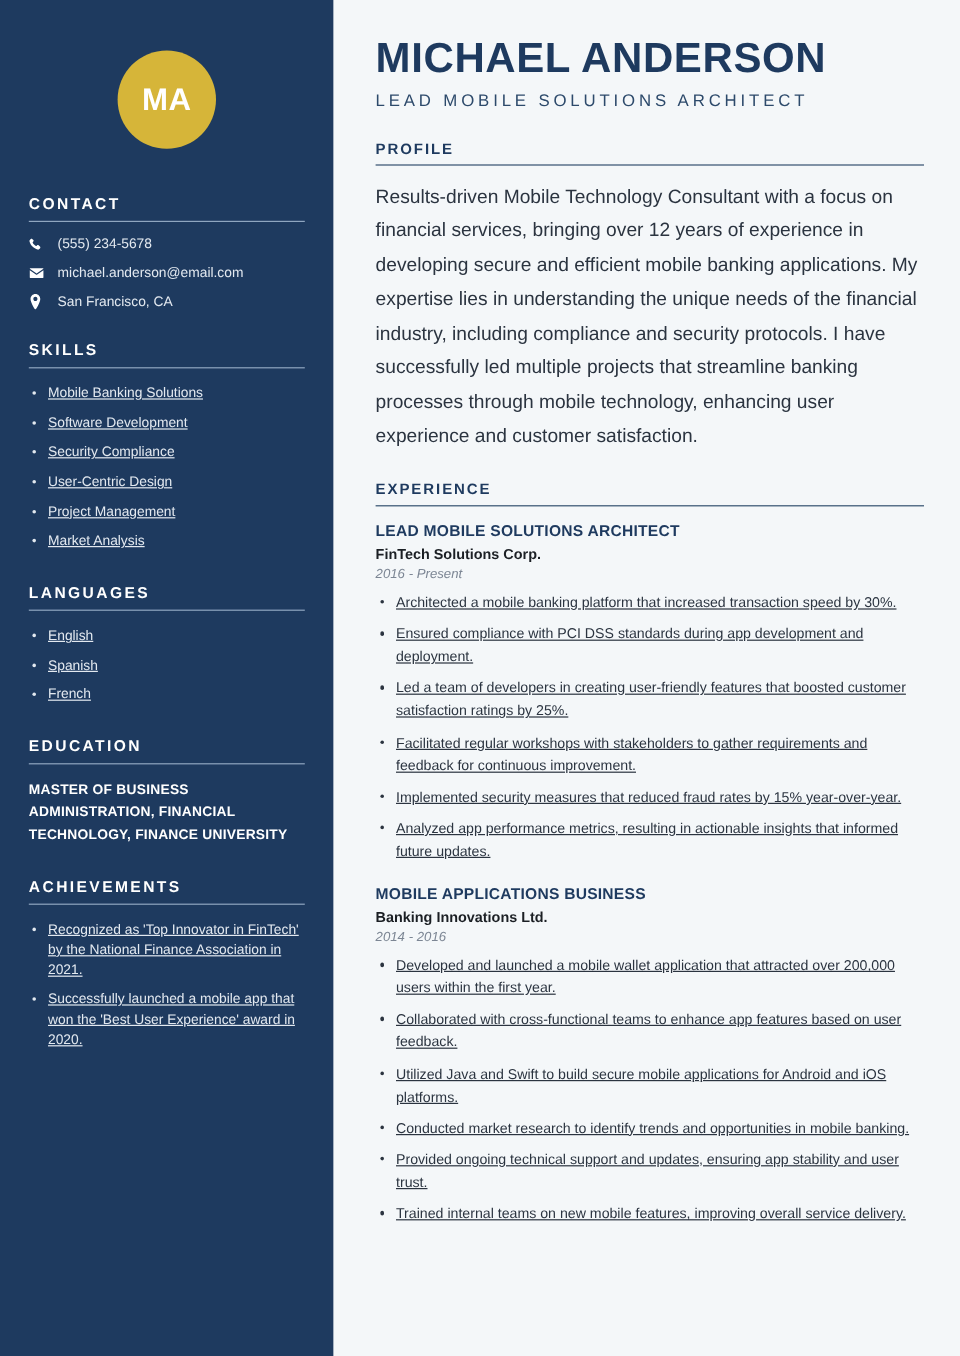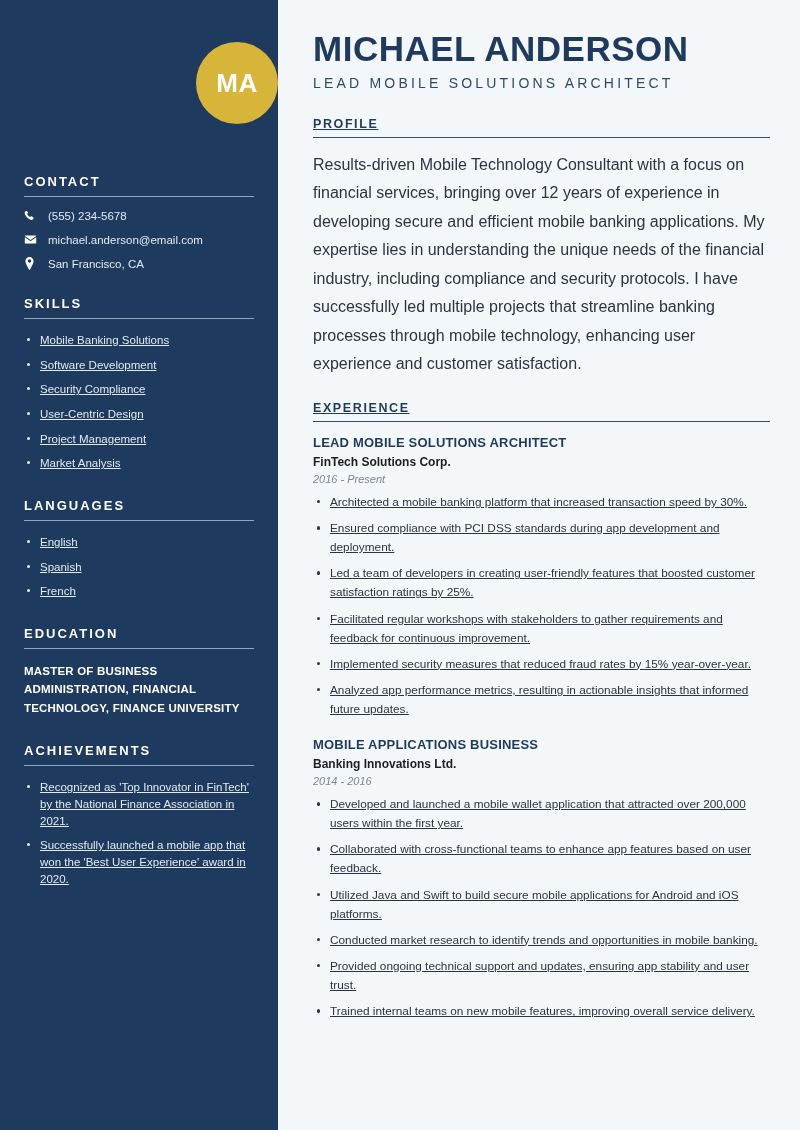--- a/index.html
+++ b/index.html
@@ -26,21 +26,21 @@
   .sidebar {
     width: 278px;
     min-width: 278px;
     background: #1e3a5f;
     padding: 0 0 20px 0;
     box-sizing: border-box;
     color: #ffffff;
   }
   .avatar-wrap {
     display: flex;
-    justify-content: flex-end;
+    justify-content: center;
     padding-top: 42px;
     padding-bottom: 38px;
   }
   .avatar {
     width: 82px;
     height: 82px;
     border-radius: 50%;
     background: #d6b539;
     display: flex;
     align-items: center;
@@ -52,21 +52,21 @@
   }
   .side-section {
     padding: 0 24px;
     margin-bottom: 26px;
   }
   .side-heading {
     font-size: 13px;
     font-weight: bold;
     letter-spacing: 2px;
     color: #ffffff;
-    margin: 12px 0 7px 0;
+    margin: 0 0 7px 0;
     text-transform: uppercase;
   }
   .side-rule {
     height: 1px;
     background: #8fa6c0;
     margin-bottom: 13px;
   }
   .contact-list {
     list-style: none;
     margin: 0;
@@ -149,21 +149,20 @@
     margin: 0 0 26px 0;
   }
   .main-section { margin-bottom: 22px; }
   .main-heading {
     font-size: 12.5px;
     font-weight: bold;
     color: #1e3a5f;
     letter-spacing: 1.6px;
     margin: 0 0 6px 0;
     text-transform: uppercase;
-    text-decoration: underline;
   }
   .main-rule {
     height: 1.4px;
     background: #34506f;
     margin-bottom: 13px;
   }
   .profile-text {
     font-size: 16px;
     line-height: 1.78;
     color: #2b3440;

